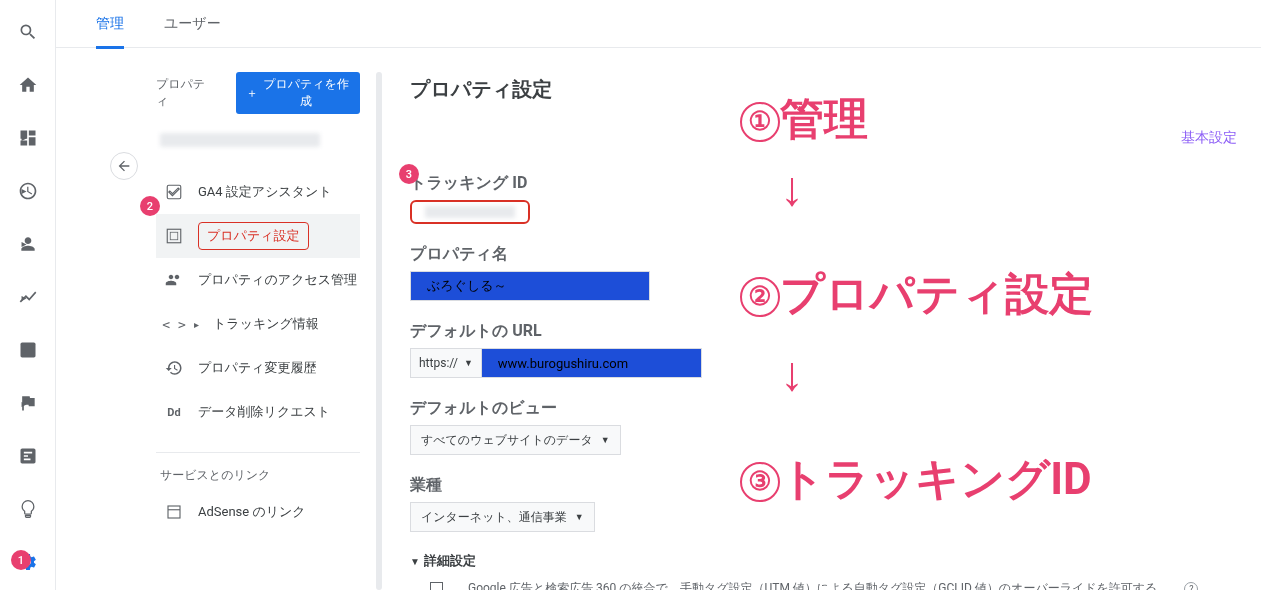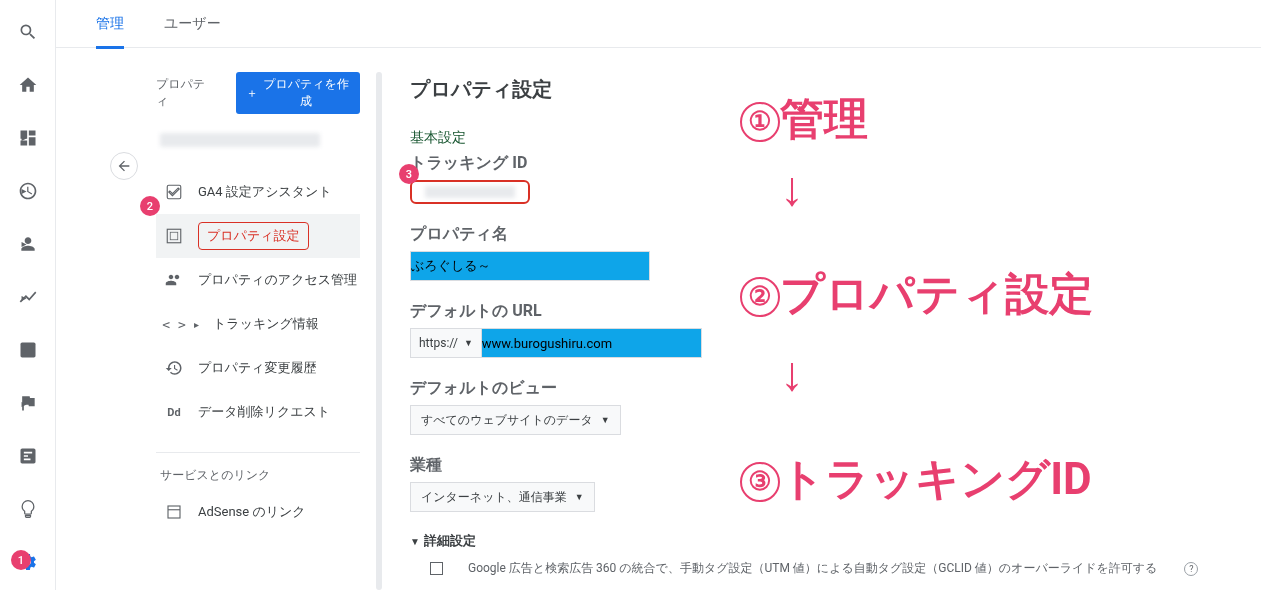--- a/index.html
+++ b/index.html
@@ -42,25 +42,25 @@
 .chev-exp { font-size: 10px; color: #5f6368; margin-left: -4px; }
 
 .section-title { font-size: 12px; color: #5f6368; margin-top: 18px; margin-bottom: 6px; padding-left: 4px; border-top: 1px solid #e8eaed; padding-top: 14px; }
 
 
 .scroll-div { width: 6px; background: #e8eaed; margin-right: 0; border-radius: 3px; margin-top: 24px; }
 
 
 .main-panel { flex: 1; padding: 28px 24px 16px 28px; position: relative; }
 .panel-title { font-size: 20px; color: #3c4043; margin-bottom: 26px; }
-.subheading { font-size: 14px; color: #14532d; margin-bottom: 6px; }
+.subheading { font-size: 14px; color: #8b5cf6; margin-bottom: 26px; text-align: right; }
 .field-label { font-size: 16px; color: #5f6368; margin-bottom: 6px; font-weight: 700; }
 .tracking-box { border: 2px solid #d93025; border-radius: 6px; width: 120px; height: 24px; margin-bottom: 18px; display: flex; align-items: center; justify-content: center; }
 .tracking-blur { width: 90px; height: 12px; background: #e8eaed; filter: blur(2px); }
-.text-input { border: 1px solid #dadce0; height: 30px; padding: 0 0; font-size: 13px; width: 240px; background: #0ea5e9; }
+.text-input { border: 1px solid #dadce0; height: 30px; padding: 0 16px; font-size: 13px; width: 240px; background: #1d4ed8; }
 .field-block { margin-bottom: 20px; }
 .url-row { display: flex; gap: 0; }
 .proto-select { border: 1px solid #dadce0; height: 30px; padding: 0 8px; font-size: 12px; background: #f8f9fa; display: flex; align-items: center; gap: 6px; cursor: pointer; }
 .select-box { border: 1px solid #dadce0; height: 30px; padding: 0 10px; font-size: 12px; background: #f8f9fa; display: inline-flex; align-items: center; gap: 8px; cursor: pointer; }
 .adv-toggle { font-size: 13px; color: #3c4043; display: flex; align-items: center; gap: 4px; cursor: pointer; margin-bottom: 10px; font-weight: 700; }
 .checkbox-row { display: flex; align-items: center; gap: 25px; font-size: 12px; color: #5f6368; padding-left: 20px; }
 .checkbox { width: 13px; height: 13px; border: 1.5px solid #5f6368; }
 .help-icon { width: 14px; height: 14px; border: 1px solid #9aa0a6; border-radius: 50%; display: inline-flex; align-items: center; justify-content: center; font-size: 9px; color: #5f6368; margin-left: 2px; }
 
 

